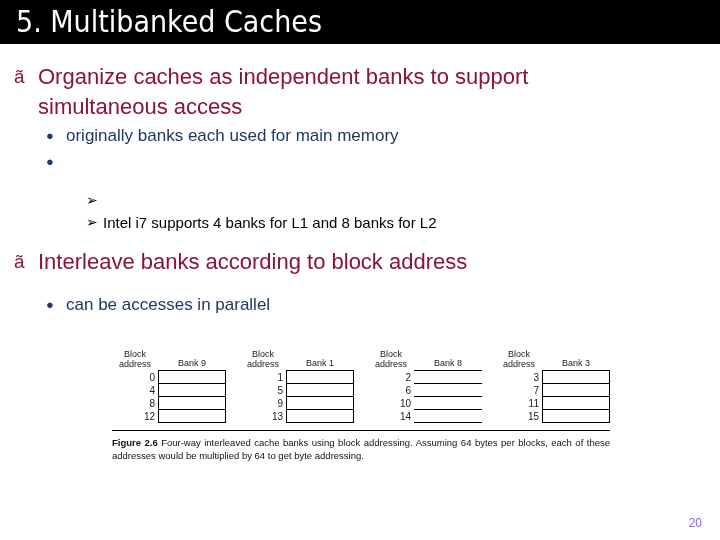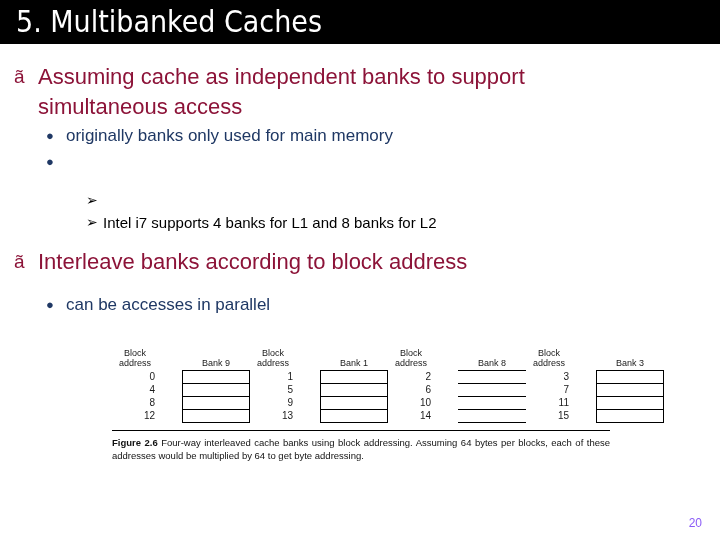--- a/index.html
+++ b/index.html
@@ -112,22 +112,21 @@
     top: 300px;
     width: 498px;
   }
   .banks-row {
     display: flex;
     align-items: flex-end;
     justify-content: space-between;
   }
   .bank-group {
     display: flex;
-    align-items: flex-start;
-    gap: 24px;
+    align-items: center;
   }
   .addr-col {
     display: flex;
     flex-direction: column;
     align-items: flex-end;
     font-size: 9px;
     color: #1a1a1a;
     font-family: "Liberation Sans", sans-serif;
   }
   .addr-head {
@@ -205,26 +204,26 @@
 <body>
 
 <div class="title-banner">
   <div class="title-text">5. Multibanked Caches</div>
 </div>
 
 <div class="body">
 
   <div class="l1">
     <span class="marker">ã</span>
-    <span class="txt">Assuming cache as independent banks to support simultaneous access</span>
+    <span class="txt">Organize caches as independent banks to support simultaneous access</span>
   </div>
 
   <div class="l2">
     <span class="marker">●</span>
-    <span class="txt">originally banks only used for main memory</span>
+    <span class="txt">originally banks each used for main memory</span>
   </div>
 
   <div class="l2">
     <span class="marker">●</span>
   </div>
 
   <div class="l3 gap-before">
     <span class="marker">➢</span>
   </div>
 

